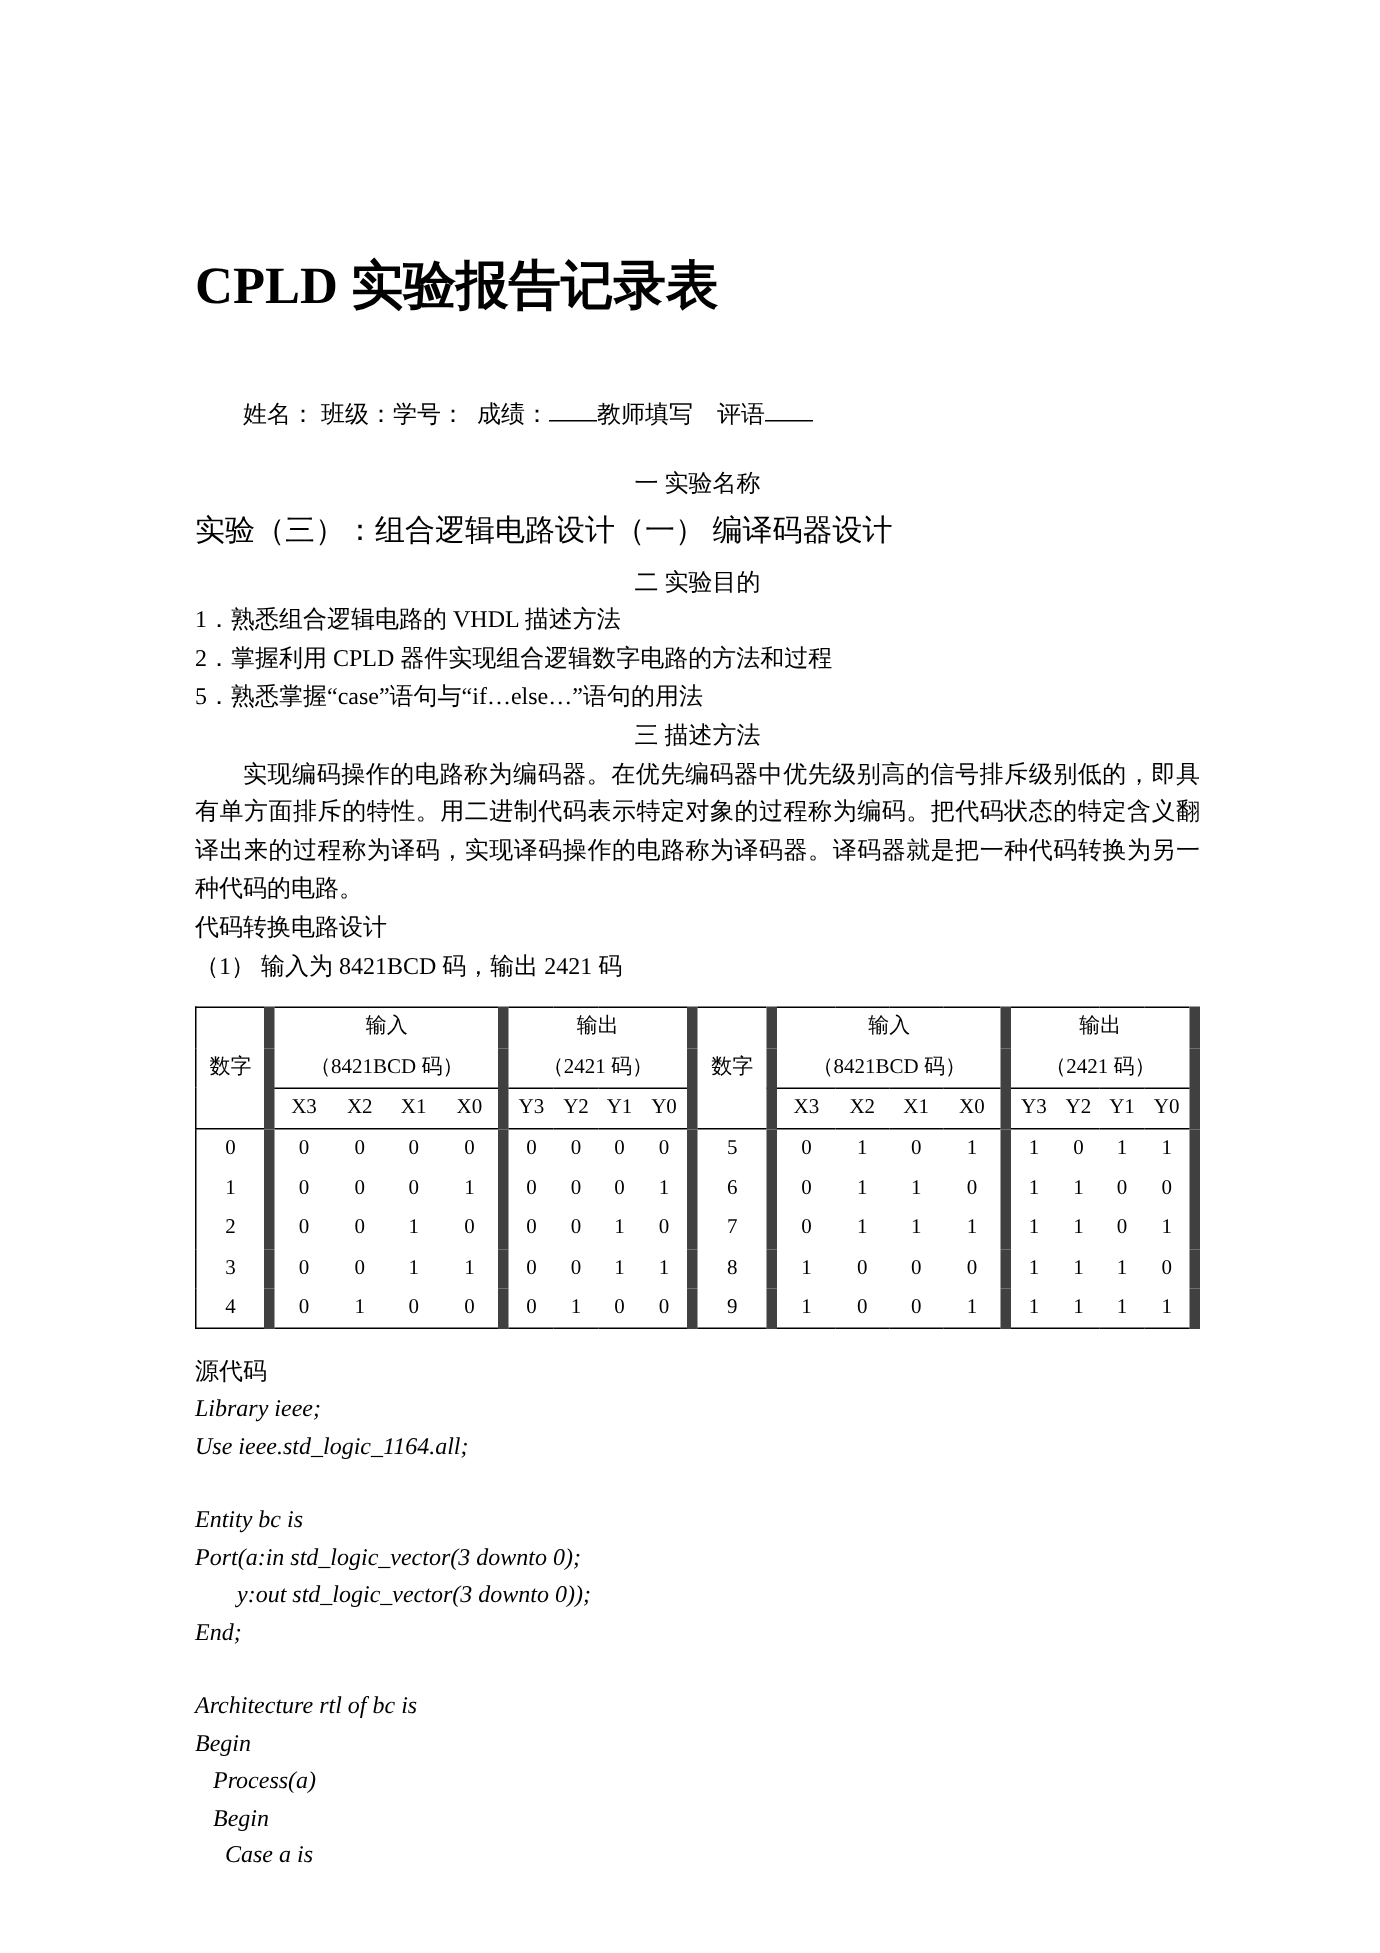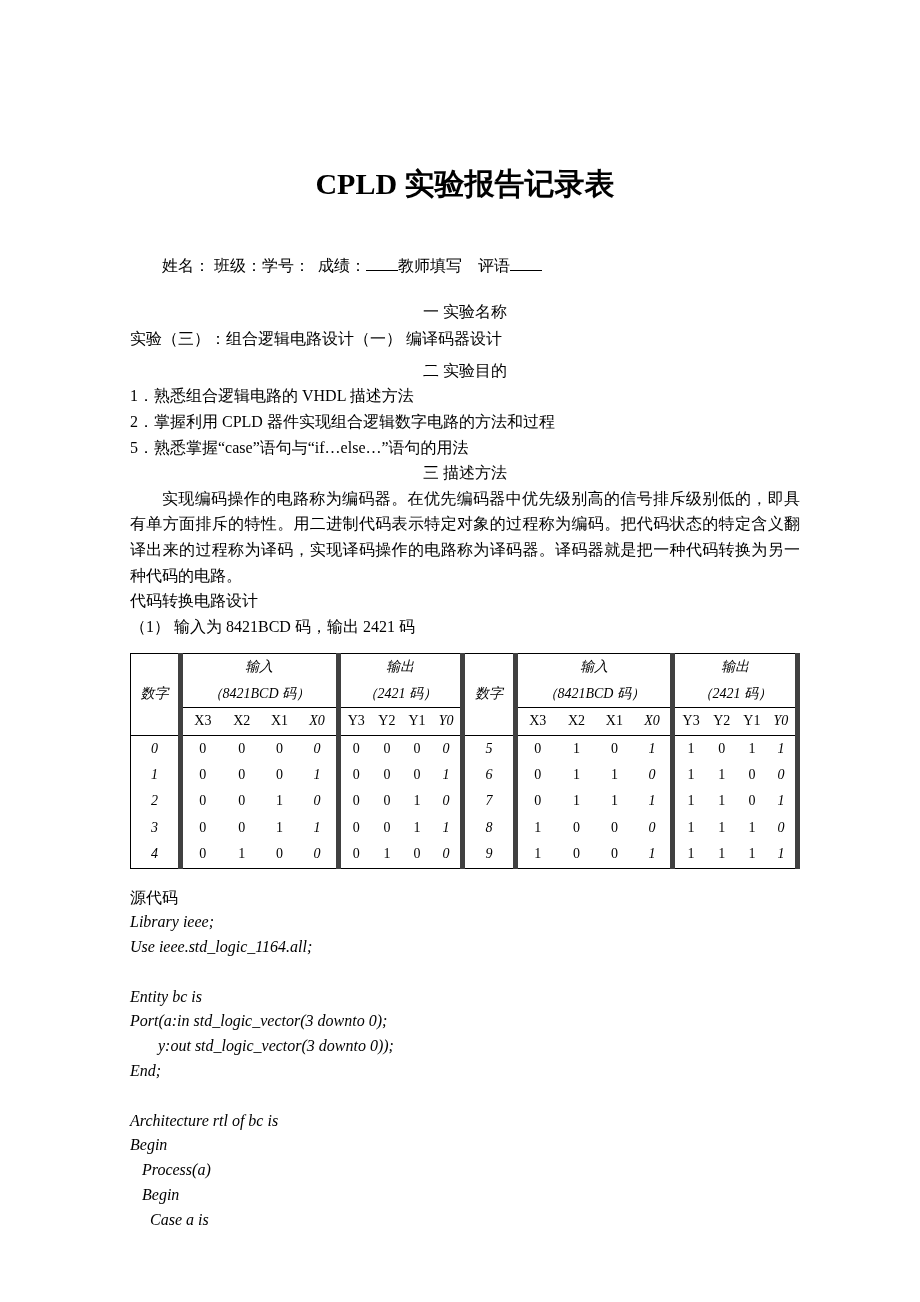--- a/index.html
+++ b/index.html
@@ -8,22 +8,22 @@
       font-size: 16px;
       line-height: 1.6;
       color: #000;
       background: #fff;
       width: 920px;
       margin: 0;
       padding: 140px 120px 50px 130px;
       box-sizing: border-box;
     }
     .doc-title {
-      text-align: center;
-      font-size: 30px;
+      text-align: left;
+      font-size: 35px;
       font-weight: bold;
       font-family: "SimSun", serif;
       margin-bottom: 45px;
     }
     .info-line {
       text-indent: 2em;
       margin-bottom: 20px;
     }
     .uline {
       display: inline-block;
@@ -33,21 +33,21 @@
     }
     .section-title {
       margin-top: 6px;
       margin-bottom: 2px;
       text-align: center;
     }
     .line {
       margin: 0;
     }
     .exp-name {
-      font-size: 16px;
+      font-size: 20px;
       margin: 2px 0 6px 0;
     }
     .indent-para {
       text-indent: 2em;
       margin: 0;
       text-align: justify;
     }
     .roman {
       font-family: "Times New Roman", serif;
     }
@@ -58,21 +58,21 @@
       font-family: "Times New Roman", "SimSun", serif;
       font-size: 14px;
     }
     table.tbl th, table.tbl td {
       text-align: center;
       padding: 2px 2px;
     }
     .b-top { border-top: 1px solid #000; }
     .b-bottom { border-bottom: 1px solid #000; }
     .b-left { border-left: 1px solid #000; }
-    .b-right { border-right: 5px solid #404040; font-style: italic; }
+    .b-right { border-right: 7px solid #404040; }
     .code {
       font-family: "Times New Roman", serif;
       margin: 0;
       line-height: 1.55;
       white-space: pre;
       font-style: italic;
     }
   </style>
 </head>
 <body>

